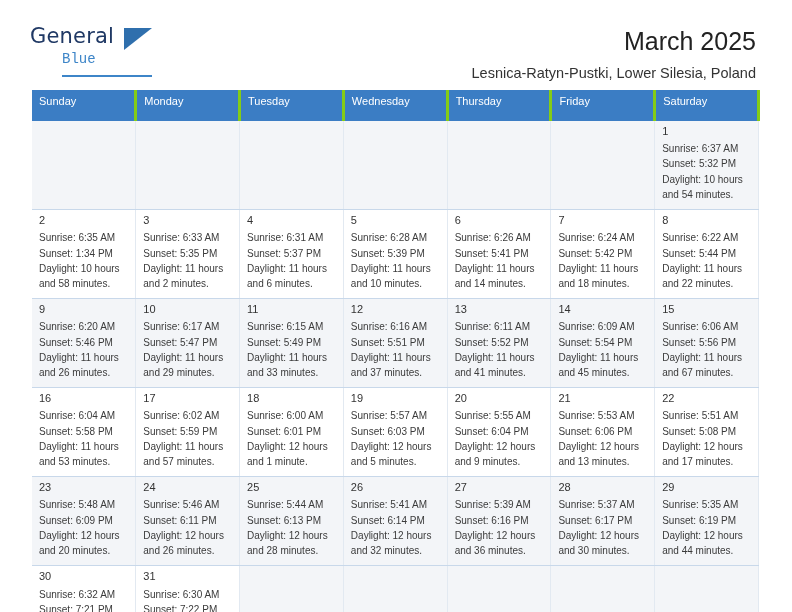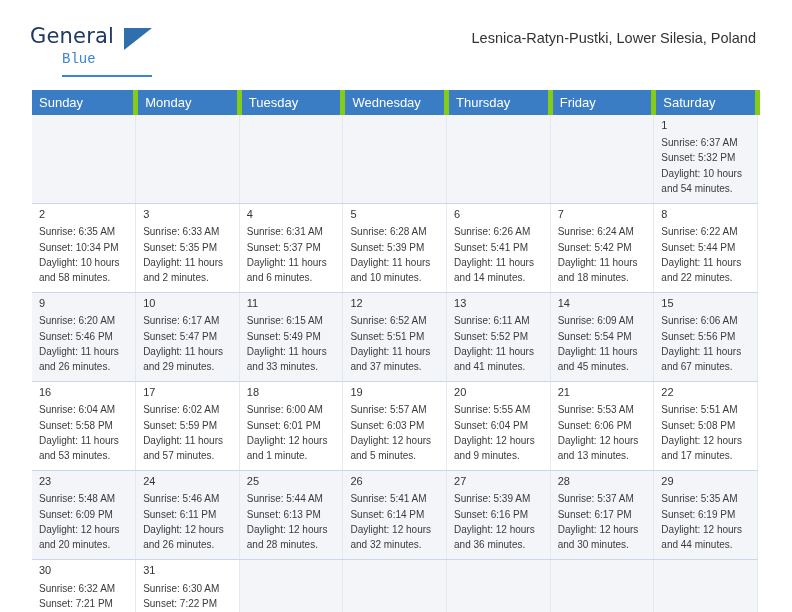--- a/index.html
+++ b/index.html
@@ -64,37 +64,37 @@
   }
   .title {
     font-size: 25px;
     color: #222222;
     font-weight: normal;
     line-height: 1.1;
   }
   .subtitle {
     font-size: 14.5px;
     color: #333333;
-    margin-top: 2px;
+    margin-top: 9px;
   }
   table.cal {
     border-collapse: collapse;
     width: 728px;
     margin: 12px auto 0 auto;
     table-layout: fixed;
   }
   table.cal th {
     background: #3b7dc4;
     color: #ffffff;
-    font-size: 13px;
+    font-size: 11px;
     font-weight: normal;
     text-align: left;
-    padding: 5px 0 5px 7px;
+    padding: 5px 0 14px 7px;
     height: 22px;
-    border-right: 5px solid #84cc16;
+    border-right: 3px solid #84cc16;
   }
   table.cal td {
     vertical-align: top;
     border-bottom: 1px solid #c8d8ea;
     border-right: 1px solid #e2e9f1;
     padding: 3px 6px 7px 7px;
     height: 72px;
     width: 104px;
   }
   td.shade { background: #f3f5f8; }
@@ -121,20 +121,21 @@
 <div class="page">
 
   <div class="header">
     <div class="logo">
       <span class="logo-general">General</span>
       <span class="logo-tri"></span>
       <span class="logo-blue">Blue</span>
       <span class="logo-underline"></span>
     </div>
     <div class="title-block">
+      <div class="title">March 2025</div>
       <div class="subtitle">Lesnica-Ratyn-Pustki, Lower Silesia, Poland</div>
     </div>
   </div>
 
   <table class="cal">
     <thead>
       <tr>
         <th>Sunday</th>
         <th>Monday</th>
         <th>Tuesday</th>
@@ -160,21 +161,21 @@
               <div>Daylight: 10 hours</div>
               <div>and 54 minutes.</div>
             </div>
           </td>
         </tr>
         <tr class="week">
           <td class="plain">
             <span class="daynum">2</span>
             <div class="info">
               <div>Sunrise: 6:35 AM</div>
-              <div>Sunset: 10:34 PM</div>
+              <div>Sunset: 1:34 PM</div>
               <div>Daylight: 10 hours</div>
               <div>and 58 minutes.</div>
             </div>
           </td>
           <td class="plain">
             <span class="daynum">3</span>
             <div class="info">
               <div>Sunrise: 6:33 AM</div>
               <div>Sunset: 5:35 PM</div>
               <div>Daylight: 11 hours</div>
@@ -251,21 +252,21 @@
             <div class="info">
               <div>Sunrise: 6:15 AM</div>
               <div>Sunset: 5:49 PM</div>
               <div>Daylight: 11 hours</div>
               <div>and 33 minutes.</div>
             </div>
           </td>
           <td class="shade">
             <span class="daynum">12</span>
             <div class="info">
-              <div>Sunrise: 6:52 AM</div>
+              <div>Sunrise: 6:16 AM</div>
               <div>Sunset: 5:51 PM</div>
               <div>Daylight: 11 hours</div>
               <div>and 37 minutes.</div>
             </div>
           </td>
           <td class="shade">
             <span class="daynum">13</span>
             <div class="info">
               <div>Sunrise: 6:11 AM</div>
               <div>Sunset: 5:52 PM</div>

